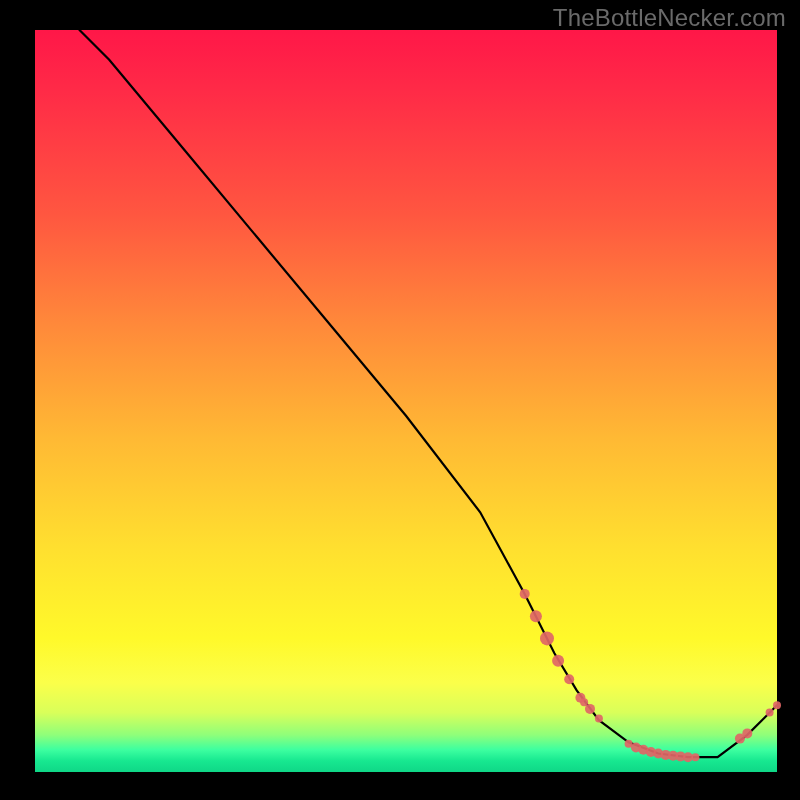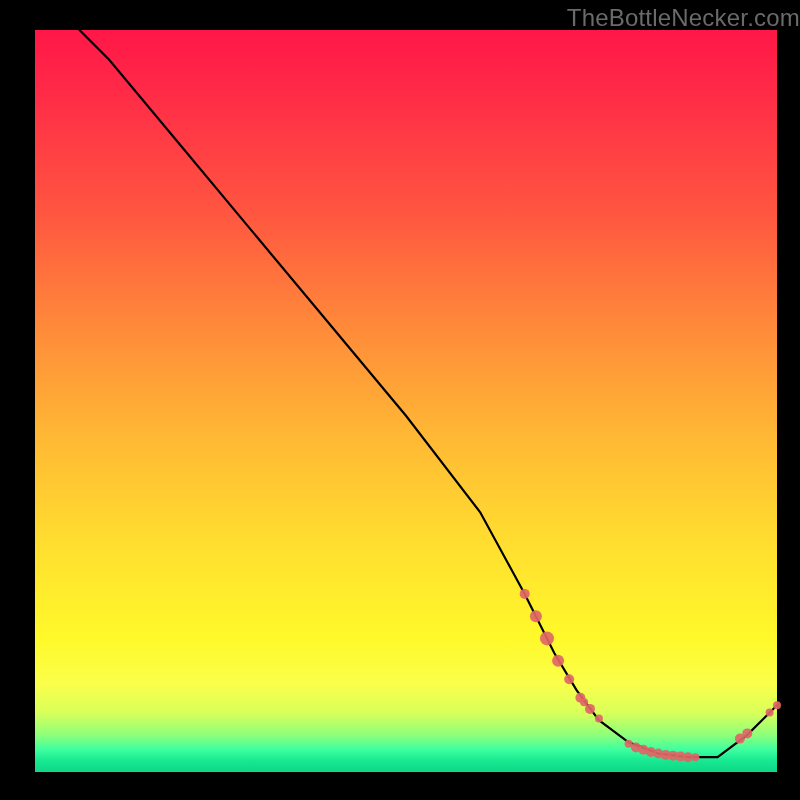--- a/index.html
+++ b/index.html
@@ -6,21 +6,21 @@
   body {
     width: 800px;
     height: 800px;
     background: #000;
     position: relative;
     font-family: Arial, Helvetica, sans-serif;
   }
   .watermark {
     position: absolute;
     top: 4px;
-    right: 0;
+    right: 14px;
     color: #6a6a6a;
     font-size: 24px;
     font-weight: 400;
     letter-spacing: 0.2px;
     z-index: 10;
   }
   .plot-area {
     position: absolute;
     left: 35px;
     top: 30px;

